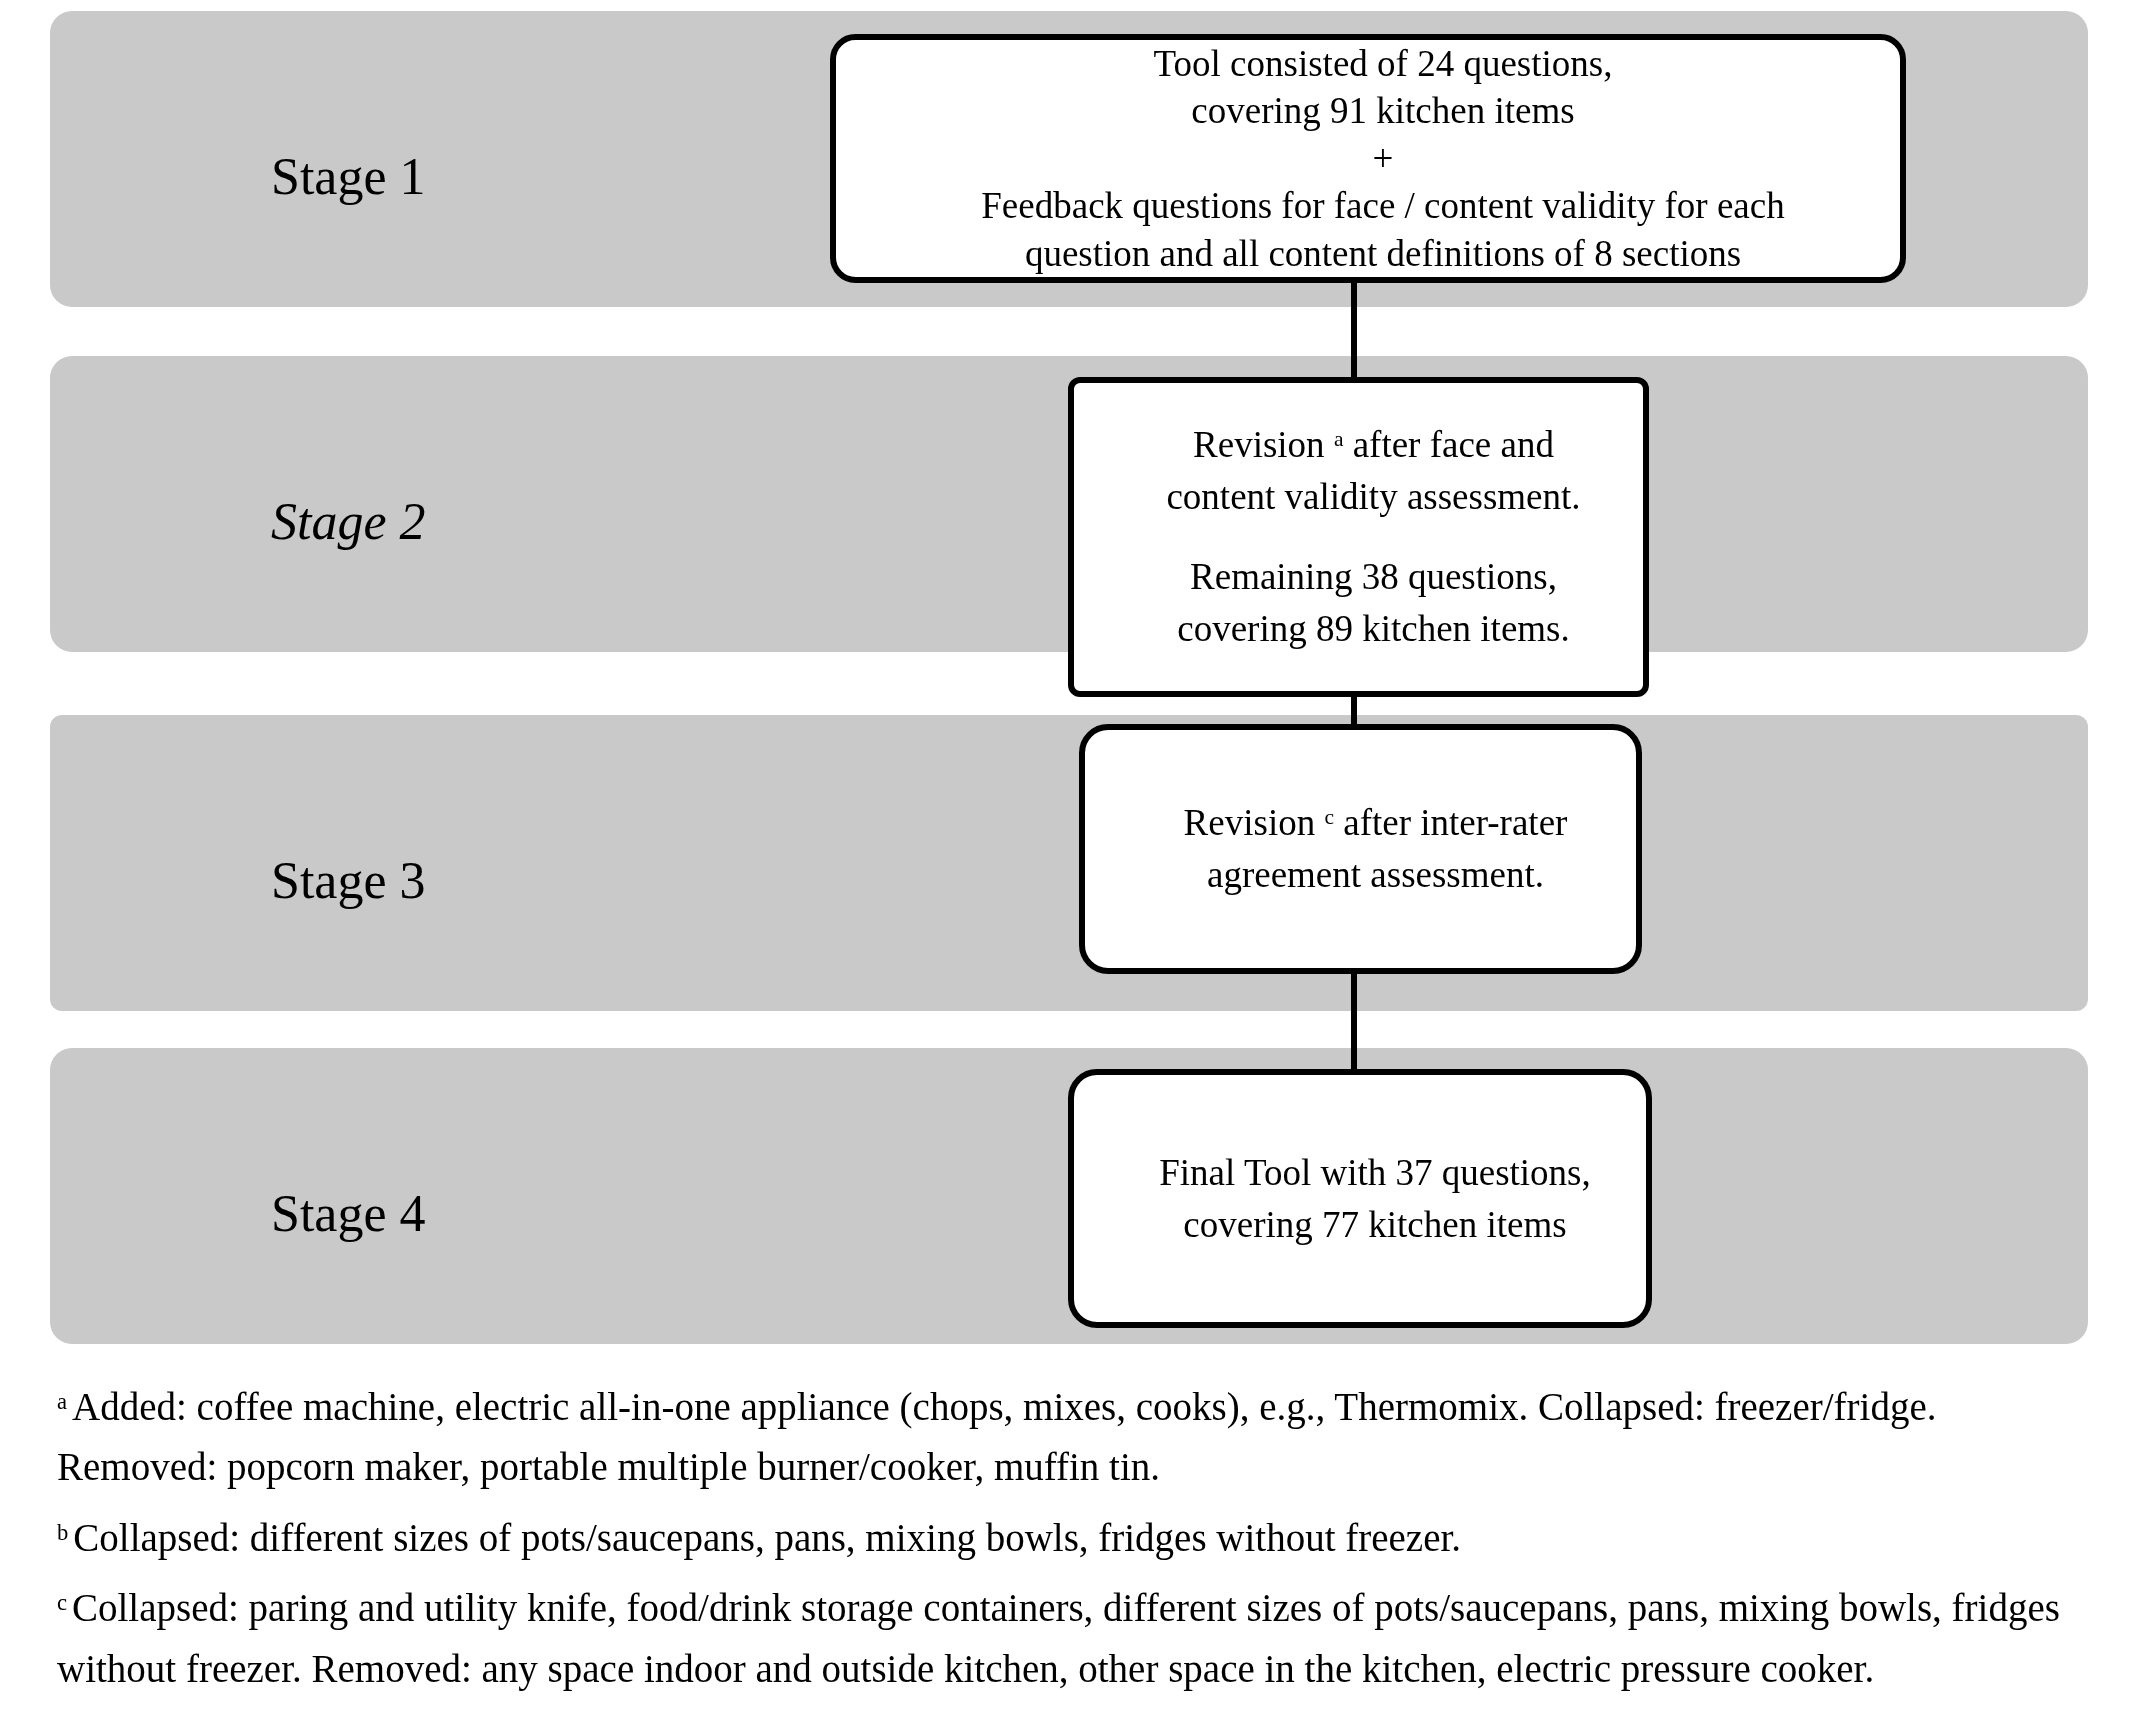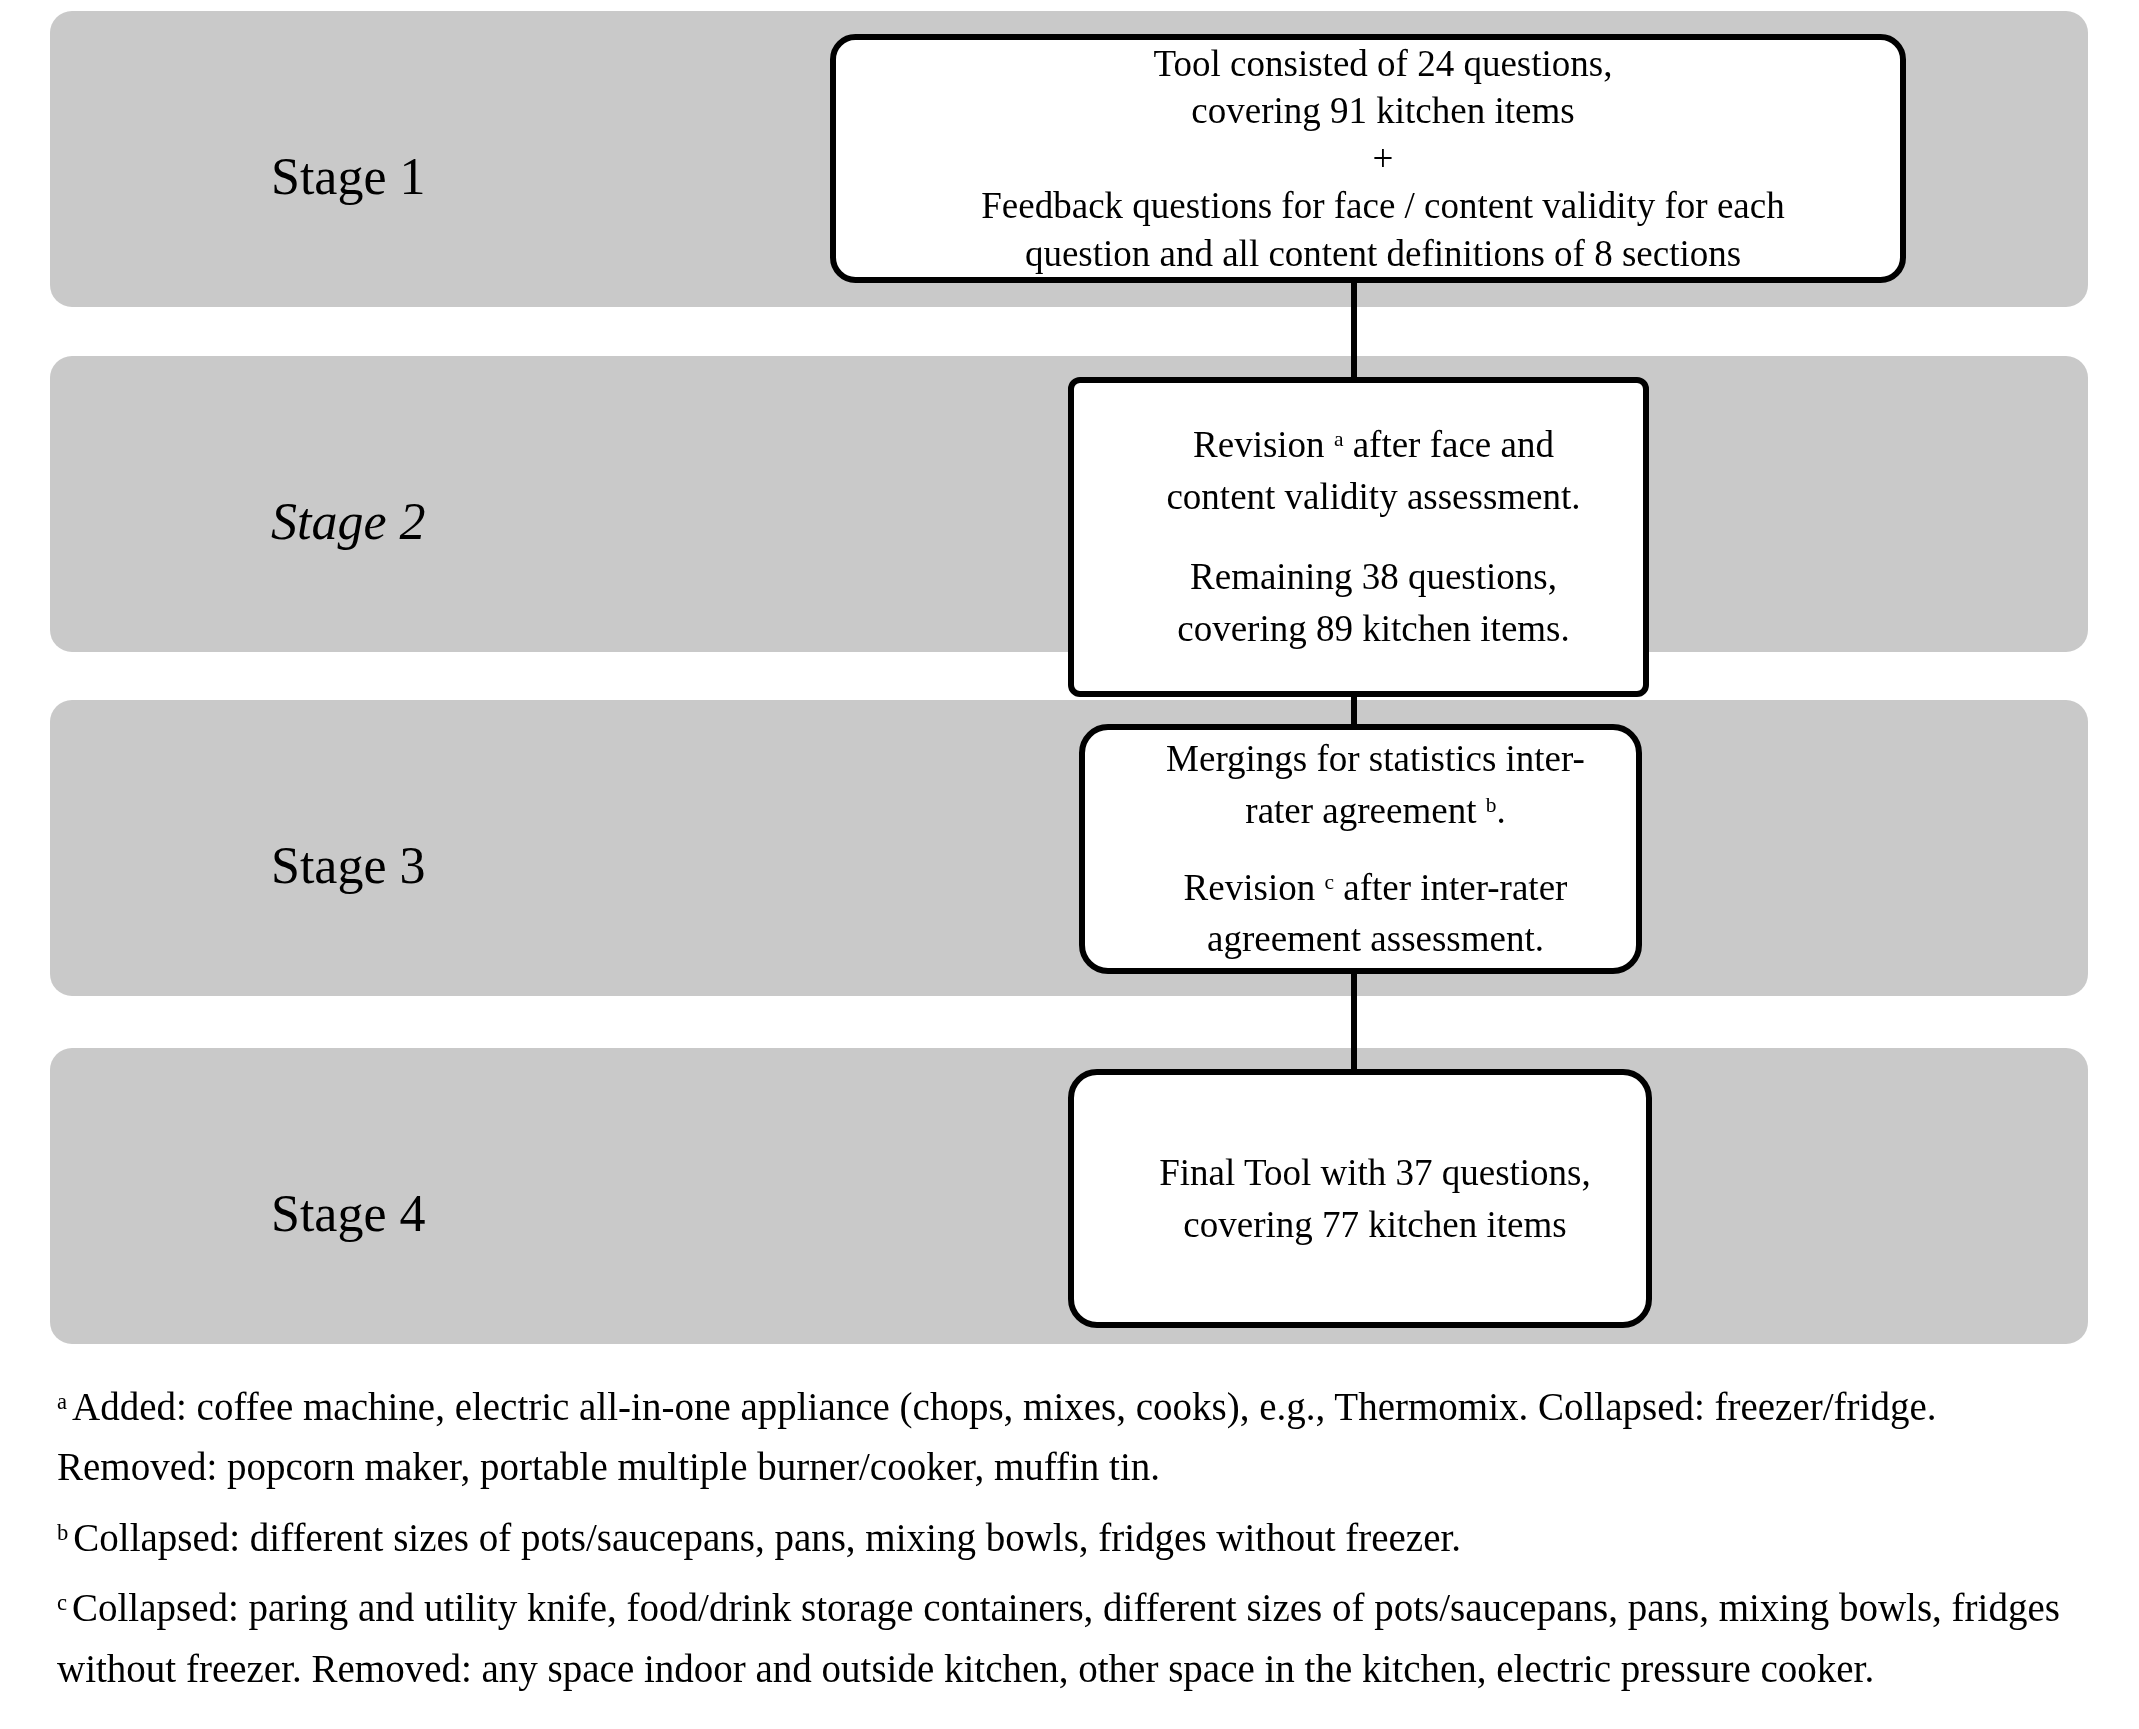--- a/index.html
+++ b/index.html
@@ -21,21 +21,21 @@
     height: 296px;
     background: var(--band, #c9c9c9);
     border-radius: 22px;
     display: flex;
     align-items: center;
     box-sizing: border-box;
     padding-left: 221px;
   }
   .band1 { top: 11px; }
   .band2 { top: 356px; font-style: italic; }
-  .band3 { top: 700px; }
+  .band3 { top: 715px; border-radius: 12px; }
   .band4 { top: 1048px; }
   .stage-label { font-size: 52px; line-height: 1; margin-top: 36px; }
 
   
   .connector {
     position: absolute;
     left: 1351px;
     width: 6px;
     background: var(--line, #000000);
   }
@@ -115,22 +115,20 @@
   </div>
 
   <div class="box box2">
     <div class="box-para"><span>Revision </span><sup class="sup">a</sup><span> after face and
 content validity assessment.</span></div>
     <div class="box-para">Remaining 38 questions,
 covering 89 kitchen items.</div>
   </div>
 
   <div class="box box3">
-    <div class="box-para"><span>Mergings for statistics inter-
-rater agreement </span><sup class="sup">b</sup><span>.</span></div>
     <div class="box-para"><span>Revision </span><sup class="sup">c</sup><span> after inter-rater
 agreement assessment.</span></div>
   </div>
 
   <div class="box box4">
     <div class="box-para">Final Tool with 37 questions,
 covering 77 kitchen items</div>
   </div>
 
   <div class="footnotes">

